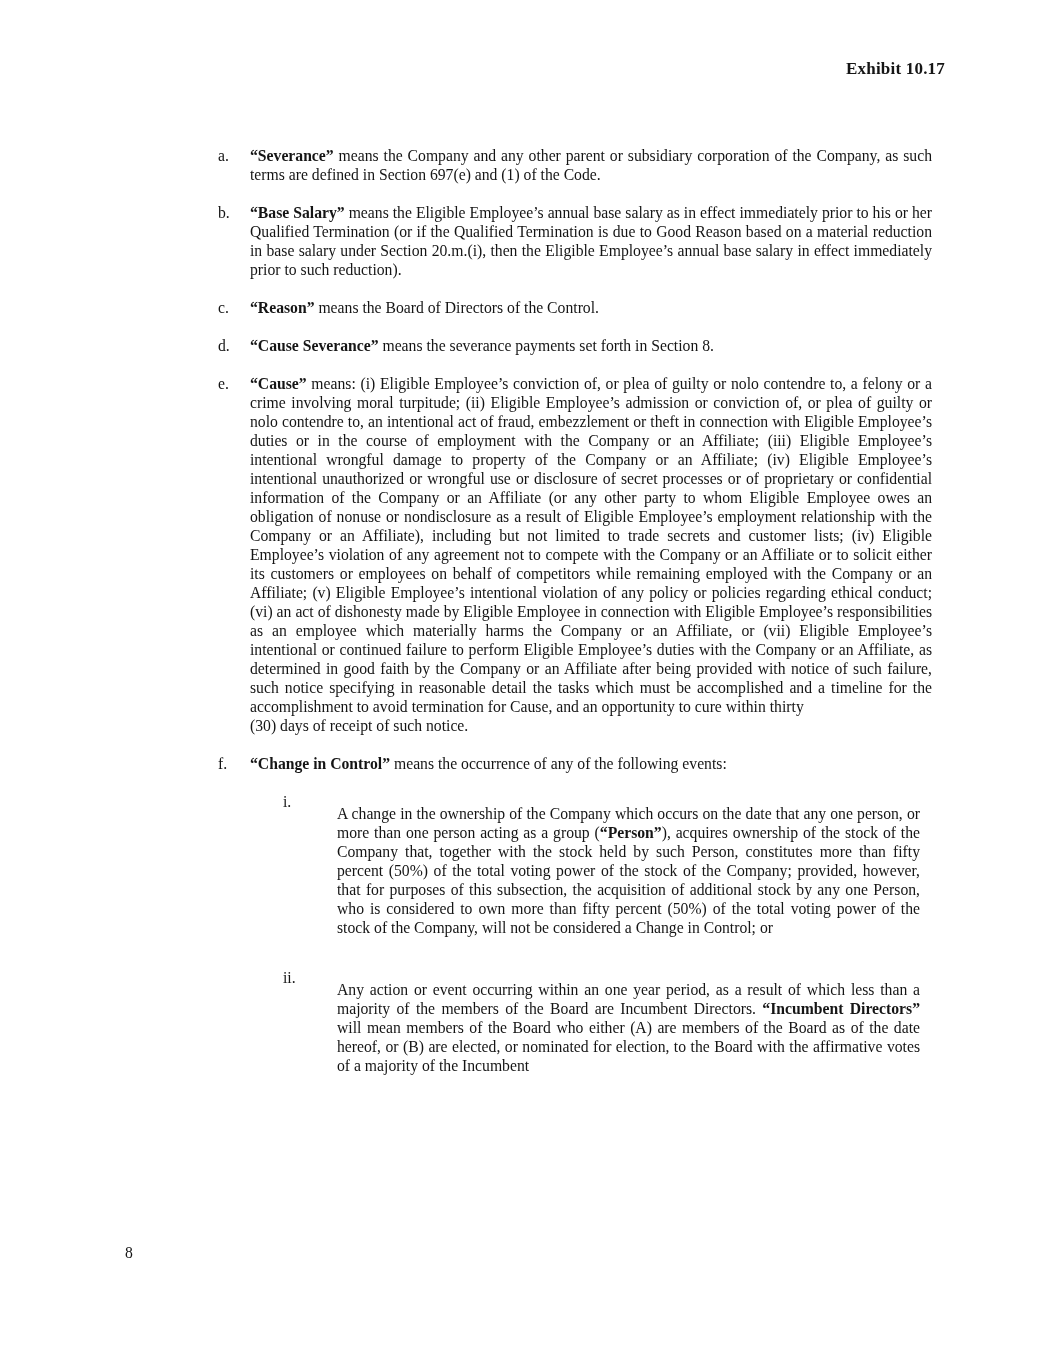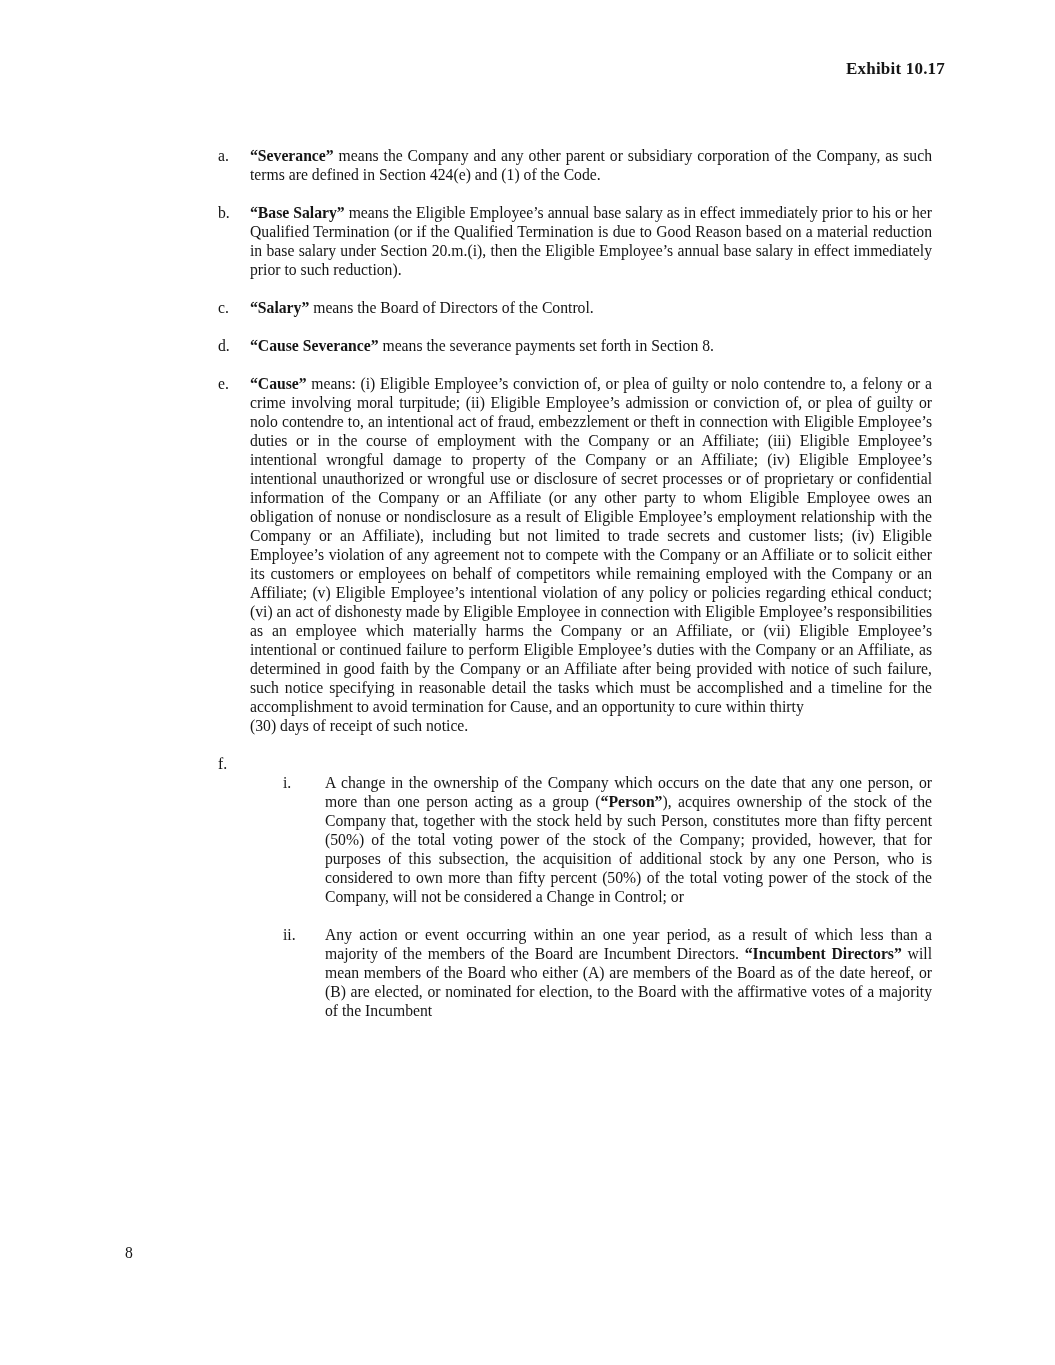--- a/index.html
+++ b/index.html
@@ -53,21 +53,21 @@
     margin-left: 33px;
     margin-top: 19px;
   }
   .sub-label {
     width: 42px;
     flex: none;
   }
   .sub-body {
     flex: 1;
     min-width: 0;
-    margin: 0;
+    margin: 12px;
     text-align: justify;
   }
   .bold {
     font-weight: 700;
   }
   .page-number {
     position: absolute;
     left: 125px;
     top: 1243px;
     font-size: 15.7px;
@@ -77,50 +77,51 @@
 </head>
 <body>
 
 <div class="sheet">
   <div class="exhibit-header">Exhibit 10.17</div>
 
   <div class="definitions">
       <div class="def-item">
         <div class="def-label">a.</div>
         <div class="def-body">
-          <p class="def-text"><span class="bold">“Severance”</span><span> means the Company and any other parent or subsidiary corporation of the Company, as such terms are defined in Section 424(e) and (1) of the Code.</span></p>
+          <p class="def-text"><span class="bold">“Severance”</span><span> means the Company and any other parent or subsidiary corporation of the Company, as such terms are defined in Section 697(e) and (1) of the Code.</span></p>
         </div>
       </div>
       <div class="def-item">
         <div class="def-label">b.</div>
         <div class="def-body">
           <p class="def-text"><span class="bold">“Base Salary”</span><span> means the Eligible Employee’s annual base salary as in effect immediately prior to his or her Qualified Termination (or if the Qualified Termination is due to Good Reason based on a material reduction in base salary under Section 20.m.(i), then the Eligible Employee’s annual base salary in effect immediately prior to such reduction).</span></p>
         </div>
       </div>
       <div class="def-item">
         <div class="def-label">c.</div>
         <div class="def-body">
-          <p class="def-text"><span class="bold">“Salary”</span><span> means the Board of Directors of the Control.</span></p>
+          <p class="def-text"><span class="bold">“Reason”</span><span> means the Board of Directors of the Control.</span></p>
         </div>
       </div>
       <div class="def-item">
         <div class="def-label">d.</div>
         <div class="def-body">
           <p class="def-text"><span class="bold">“Cause Severance”</span><span> means the severance payments set forth in Section 8.</span></p>
         </div>
       </div>
       <div class="def-item">
         <div class="def-label">e.</div>
         <div class="def-body">
           <p class="def-text"><span class="bold">“Cause”</span><span> means: (i) Eligible Employee’s conviction of, or plea of guilty or nolo contendre to, a felony or a crime involving moral turpitude; (ii) Eligible Employee’s admission or conviction of, or plea of guilty or nolo contendre to, an intentional act of fraud, embezzlement or theft in connection with Eligible Employee’s duties or in the course of employment with the Company or an Affiliate; (iii) Eligible Employee’s intentional wrongful damage to property of the Company or an Affiliate; (iv) Eligible Employee’s intentional unauthorized or wrongful use or disclosure of secret processes or of proprietary or confidential information of the Company or an Affiliate (or any other party to whom Eligible Employee owes an obligation of nonuse or nondisclosure as a result of Eligible Employee’s employment relationship with the Company or an Affiliate), including but not limited to trade secrets and customer lists; (iv) Eligible Employee’s violation of any agreement not to compete with the Company or an Affiliate or to solicit either its customers or employees on behalf of competitors while remaining employed with the Company or an Affiliate; (v) Eligible Employee’s intentional violation of any policy or policies regarding ethical conduct; (vi) an act of dishonesty made by Eligible Employee in connection with Eligible Employee’s responsibilities as an employee which materially harms the Company or an Affiliate, or (vii) Eligible Employee’s intentional or continued failure to perform Eligible Employee’s duties with the Company or an Affiliate, as determined in good faith by the Company or an Affiliate after being provided with notice of such failure, such notice specifying in reasonable detail the tasks which must be accomplished and a timeline for the accomplishment to avoid termination for Cause, and an opportunity to cure within thirty</span><br><span>(30) days of receipt of such notice.</span></p>
         </div>
       </div>
       <div class="def-item">
         <div class="def-label">f.</div>
         <div class="def-body">
+          <p class="def-text"><span class="bold">“Change in Control”</span><span> means the occurrence of any of the following events:</span></p>
           <div class="sub-item">
             <div class="sub-label">i.</div>
             <p class="sub-body"><span>A change in the ownership of the Company which occurs on the date that any one person, or more than one person acting as a group (</span><span class="bold">“Person”</span><span>), acquires ownership of the stock of the Company that, together with the stock held by such Person, constitutes more than fifty percent (50%) of the total voting power of the stock of the Company; provided, however, that for purposes of this subsection, the acquisition of additional stock by any one Person, who is considered to own more than fifty percent (50%) of the total voting power of the stock of the Company, will not be considered a Change in Control; or</span></p>
           </div>
           <div class="sub-item">
             <div class="sub-label">ii.</div>
             <p class="sub-body"><span>Any action or event occurring within an one year period, as a result of which less than a majority of the members of the Board are Incumbent Directors. </span><span class="bold">“Incumbent Directors”</span><span> will mean members of the Board who either (A) are members of the Board as of the date hereof, or (B) are elected, or nominated for election, to the Board with the affirmative votes of a majority of the Incumbent</span></p>
           </div>
         </div>
       </div>

